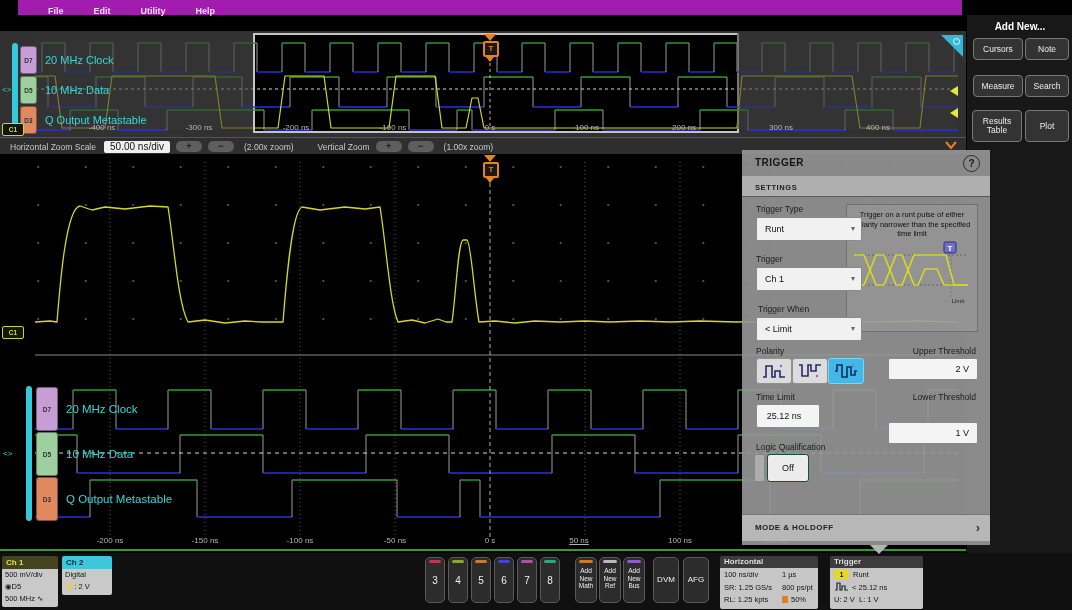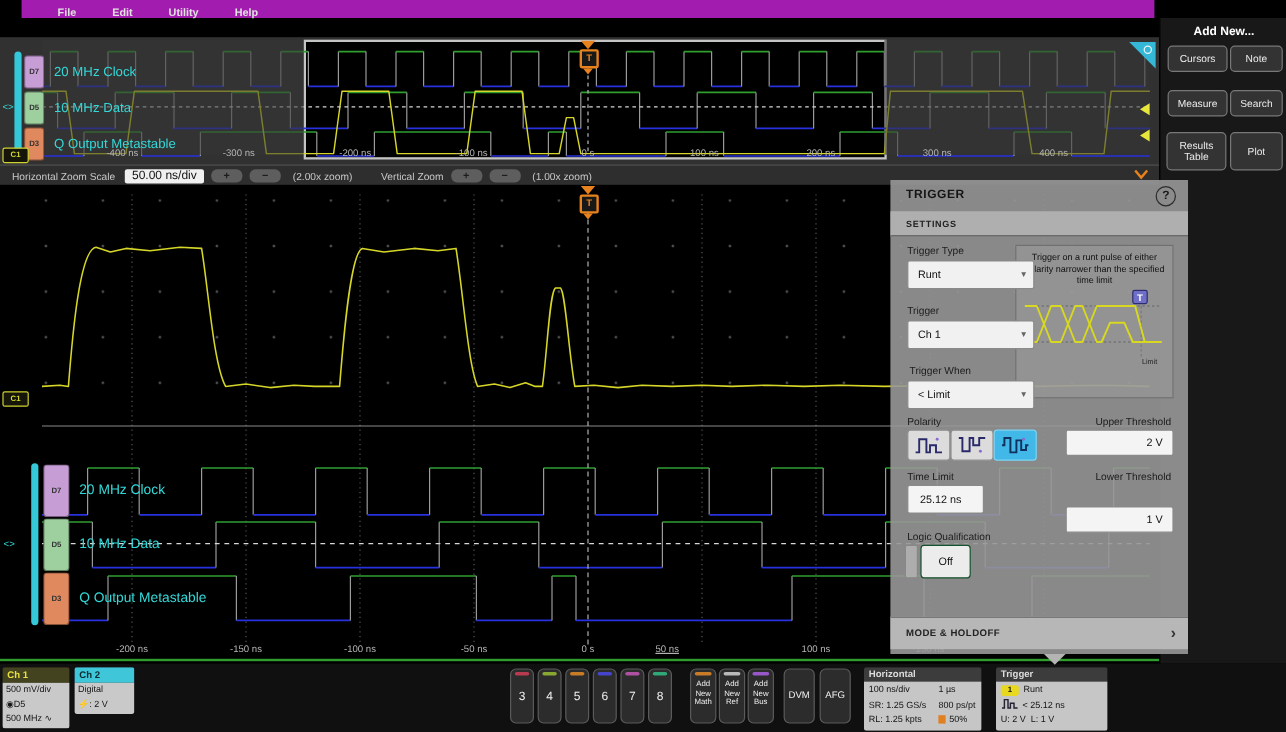--- a/index.html
+++ b/index.html
@@ -432,21 +432,21 @@
       <div class="tmark" style="position: absolute; left: 483px; top: 1px;">
         <div class="tri"></div>
         <div class="tbox">T</div>
         <div class="tail"></div>
       </div>
       <div class="timelabel" style="position: absolute; left: 110px; top: 382px;">-200 ns</div>
       <div class="timelabel" style="position: absolute; left: 205px; top: 382px;">-150 ns</div>
       <div class="timelabel" style="position: absolute; left: 300px; top: 382px;">-100 ns</div>
       <div class="timelabel" style="position: absolute; left: 395px; top: 382px;">-50 ns</div>
       <div class="timelabel" style="position: absolute; left: 490px; top: 382px;">0 s</div>
-      <div class="timelabel" style="position: absolute; left: 556px; top: 382px; text-decoration: underline;">50 ns</div>
+      <div class="timelabel" style="position: absolute; left: 579px; top: 382px; text-decoration: underline;">50 ns</div>
       <div class="timelabel" style="position: absolute; left: 680px; top: 382px;">100 ns</div>
       <div class="timelabel" style="position: absolute; left: 775px; top: 382px;">150 ns</div>
     </div>
 
   <div id="sidebar">
     <div class="title">Add New...</div>
 
   <div class="sbtn" style="position: absolute; left: 6px; top: 23px; width: 48px; height: 20px;">Cursors</div>
       <div class="sbtn" style="position: absolute; left: 58px; top: 23px; width: 42px; height: 20px;">Note</div>
       <div class="sbtn" style="position: absolute; left: 6px; top: 60px; width: 48px; height: 20px;">Measure</div>

